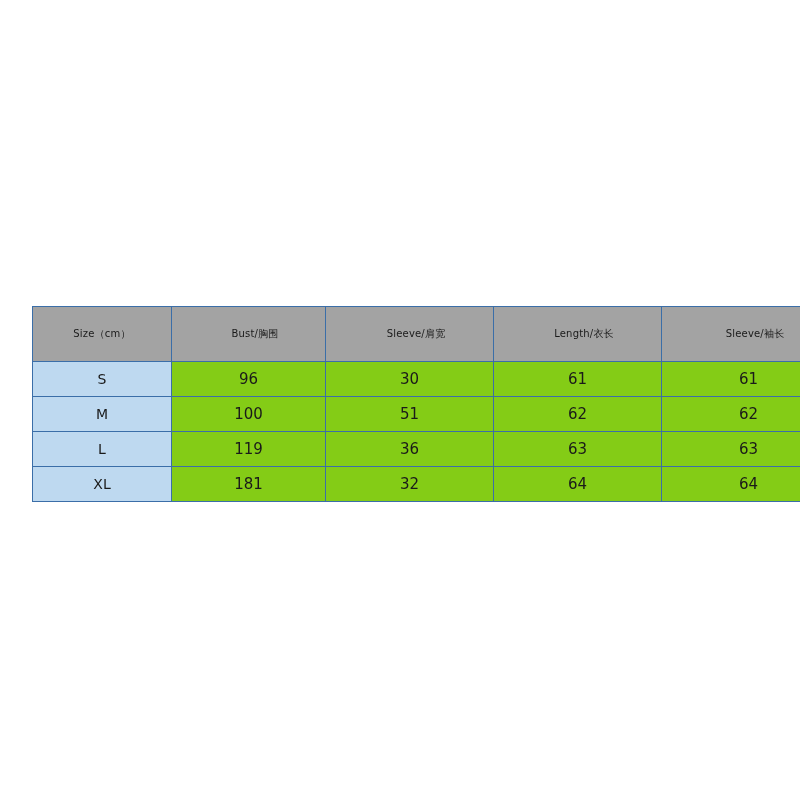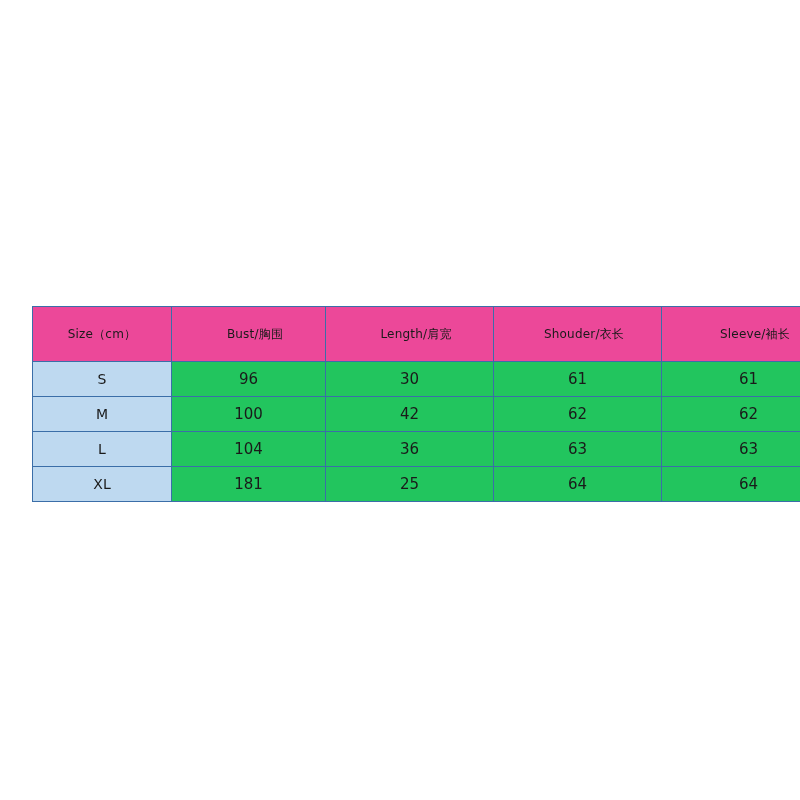--- a/index.html
+++ b/index.html
@@ -30,36 +30,36 @@
   #size-chart td, #size-chart th {
     border: 1px solid #3b6ea8;
     text-align: center;
     font-weight: normal;
     color: #1a1a1a;
     font-family: "DejaVu Sans", sans-serif;
   }
   
   #size-chart thead th {
     height: 52px;
-    background: #ec4899;
-    font-size: 12px;
+    background: #a3a3a3;
+    font-size: 10px;
     letter-spacing: 0.2px;
   }
   #size-chart thead th.col-size {
     text-align: center;
   }
   #size-chart thead th.col-data {
     text-align: center;
     padding-left: 14px;
   }
   
   #size-chart tbody td {
     height: 32px;
     font-size: 15px;
-    background: #22c55e;
+    background: #84cc16;
   }
   #size-chart tbody td.size-cell {
     background: #bed9f0;
     font-size: 14px;
   }
   .col-w-size { width: 136px; }
   .col-w-bust { width: 138px; }
   .col-w-shoulder { width: 152px; }
   .col-w-length { width: 152px; }
   .col-w-sleeve { width: 158px; }
@@ -67,50 +67,50 @@
 </head>
 <body>
 
 <div id="page">
 
   <table id="size-chart">
     <thead>
       <tr>
         <th class="col-size col-w-size">Size（cm）</th>
         <th class="col-data col-w-bust">Bust/胸围</th>
-        <th class="col-data col-w-shoulder">Length/肩宽</th>
-        <th class="col-data col-w-length">Shouder/衣长</th>
+        <th class="col-data col-w-shoulder">Sleeve/肩宽</th>
+        <th class="col-data col-w-length">Length/衣长</th>
         <th class="col-data col-w-sleeve">Sleeve/袖长</th>
       </tr>
     </thead>
     <tbody>
       <tr>
         <td class="size-cell">S</td>
         <td>96</td>
         <td>30</td>
         <td>61</td>
         <td>61</td>
       </tr>
       <tr>
         <td class="size-cell">M</td>
         <td>100</td>
-        <td>42</td>
+        <td>51</td>
         <td>62</td>
         <td>62</td>
       </tr>
       <tr>
         <td class="size-cell">L</td>
-        <td>104</td>
+        <td>119</td>
         <td>36</td>
         <td>63</td>
         <td>63</td>
       </tr>
       <tr>
         <td class="size-cell">XL</td>
         <td>181</td>
-        <td>25</td>
+        <td>32</td>
         <td>64</td>
         <td>64</td>
       </tr>
     </tbody>
   </table>
 
 </div>
 
 </body></html>

